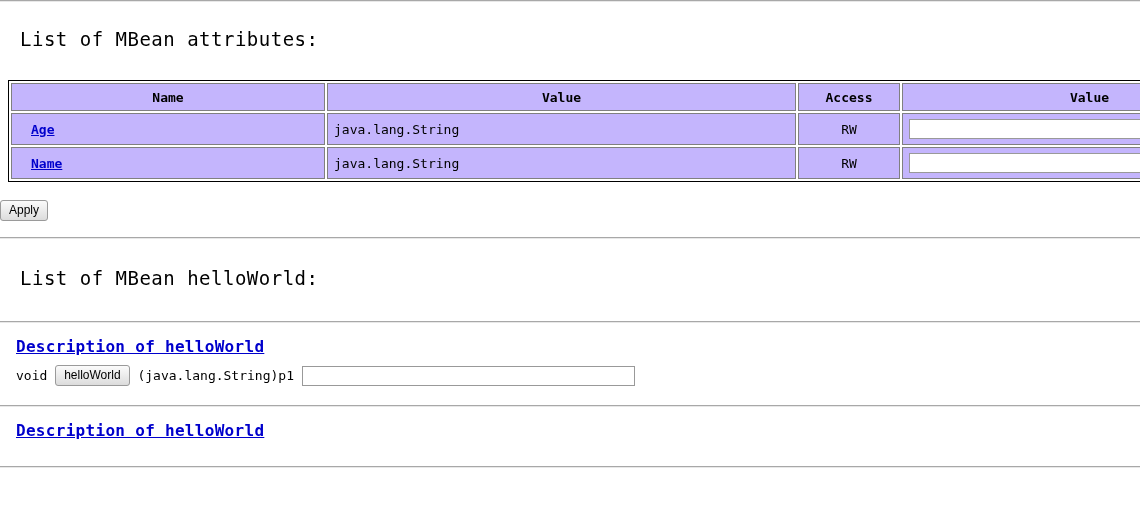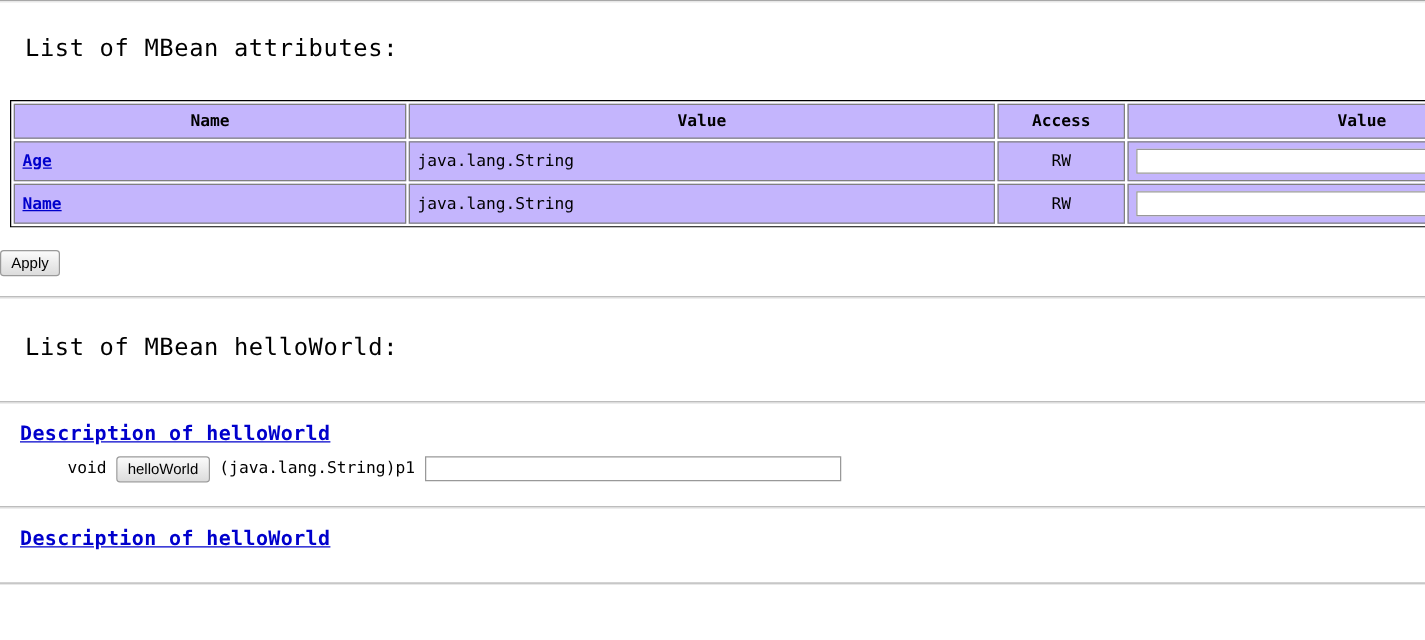--- a/index.html
+++ b/index.html
@@ -84,20 +84,21 @@
   th.col-type, th.col-value { text-align: right; padding-right: 8px; }
 
   
   a.mbean-link {
     color: #0000cc;
     text-decoration: underline;
     font-weight: bold;
     font-family: "DejaVu Sans Mono", "Liberation Mono", monospace;
     font-size: 13px;
     cursor: pointer;
+    margin-left: 13px;
   }
   a.op-link {
     color: #0000cc;
     text-decoration: underline;
     font-weight: bold;
     font-family: "DejaVu Sans Mono", "Liberation Mono", monospace;
     font-size: 16px;
     letter-spacing: 0.3px;
     cursor: pointer;
     white-space: nowrap;
@@ -132,21 +133,20 @@
     vertical-align: middle;
   }
 
   
   .op-block { padding-left: 16px; }
   .op-sig {
     font-family: "DejaVu Sans Mono", "Liberation Mono", monospace;
     font-size: 13px;
     white-space: nowrap;
     line-height: 22px;
-    margin-left: 38px;
   }
   .op-sig .kw { vertical-align: middle; }
   .op-sig .param-sig { vertical-align: middle; }
 
   .spacer-8  { height: 8px;  }
   .spacer-14 { height: 14px; }
   .spacer-16 { height: 16px; }
   .spacer-18 { height: 18px; }
   .spacer-20 { height: 20px; }
 </style>

